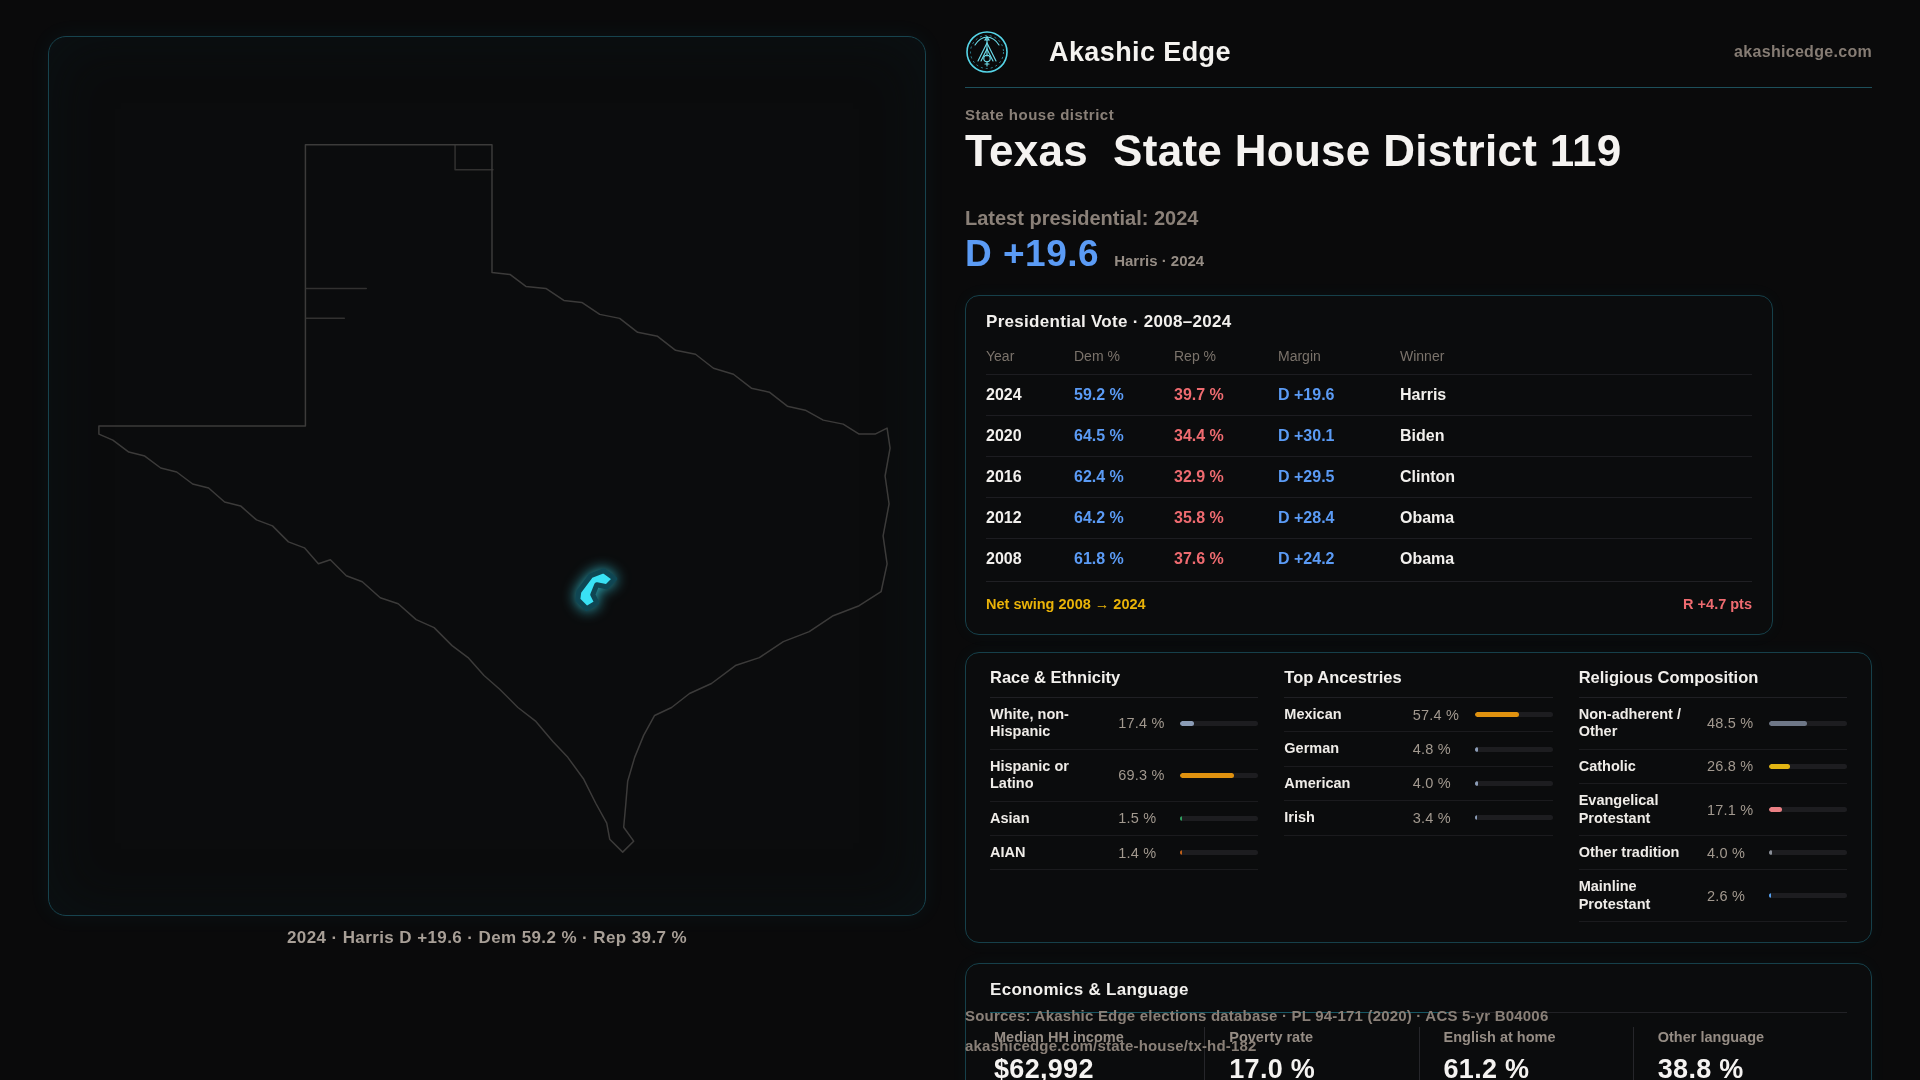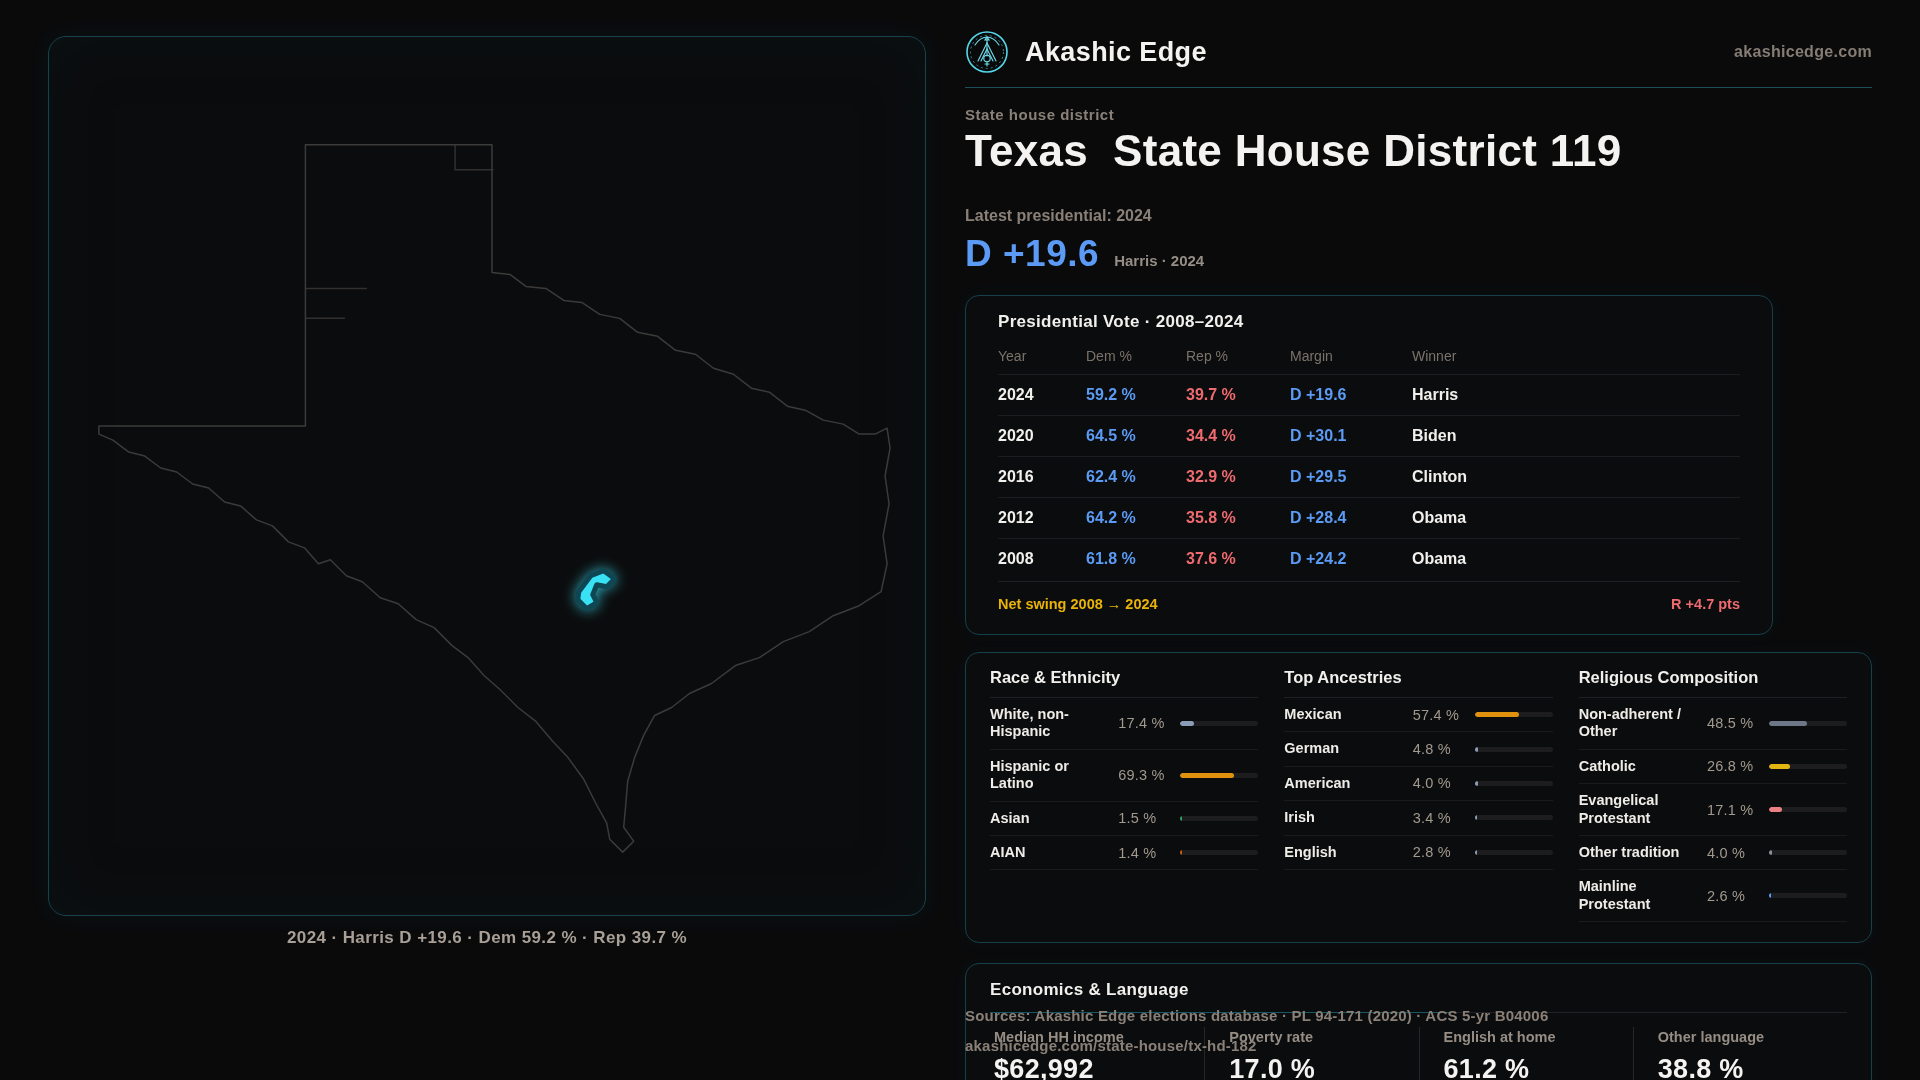--- a/index.html
+++ b/index.html
@@ -9,39 +9,39 @@
 
   
   .map-card { left:48px; top:36px; width:878px; height:880px; border-radius:18px;
     border:1px solid #17434e; background:#0b0c0d;
     box-shadow:0 0 22px rgba(45,195,225,.06), inset 0 0 60px rgba(10,25,28,.45); }
   .map-card svg { width:100%; height:100%; display:block; }
   .map-caption { left:48px; top:928px; width:878px; text-align:center;
     color:#a89f97; font-size:17px; font-weight:bold; letter-spacing:.4px; }
 
   
-  .brand-row { left:965px; top:28px; width:907px; height:48px; display:flex; align-items:center; }
+  .brand-row { left:965px; top:28px; width:907px; height:48px; display:flex; align-items:center;gap:24px; }
   .brand-logo { width:44px; height:44px; margin-right:16px; flex:0 0 auto; }
   .brand-name { font-size:27px; font-weight:bold; letter-spacing:.4px; color:#f5f3f0; flex:1; }
   .brand-domain { font-size:16px; font-weight:bold; color:#867c74; letter-spacing:.3px; cursor:pointer; }
   .header-divider { left:965px; top:87px; width:907px; height:1px; background:#1d4f5b; }
   .kicker { left:965px; top:106px; font-size:15px; font-weight:bold; color:#8a8078; letter-spacing:.5px; }
   .page-title { left:965px; top:126px; font-size:44px; font-weight:bold; color:#f5f3f1;
     letter-spacing:.3px; white-space:pre; }
-  .latest-label { left:965px; top:207px; font-size:16px; font-weight:bold; color:#8a8078; }
+  .latest-label { left:965px; top:207px; font-size:20px; font-weight:bold; color:#8a8078; }
   .margin-row { left:965px; top:233px; display:flex; align-items:baseline; gap:15px; }
   .margin-big { font-size:37px; font-weight:bold; color:#5b9bf5; letter-spacing:.5px; }
   .margin-ctx { font-size:15px; font-weight:bold; color:#968d85; }
 
   .card { border:1px solid #16404a; border-radius:14px; background:#0b0c0d;
     box-shadow:0 0 18px rgba(45,195,225,.04); }
   .card-title { font-size:17px; font-weight:bold; color:#f2f0ed; letter-spacing:.3px; }
 
   
-  .table-card { left:965px; top:295px; width:808px; height:340px; padding:16px 32px; overflow:hidden; }
+  .table-card { left:965px; top:295px; width:808px; height:340px; padding:16px 20px; overflow:hidden; }
   .vt-head, .vt-row { display:grid; grid-template-columns:88px 100px 104px 122px 1fr; align-items:center; }
   .vt-head { height:36px; margin-top:6px; color:#7b736b; font-size:14px; }
   .vt-row { height:41px; border-top:1px solid #1d1d21; font-size:16px; font-weight:bold; }
   .vt-year { color:#f2f0ed; }
   .vt-dem { color:#5b9bf5; }
   .vt-rep { color:#ef6b70; }
   .vt-margin { color:#5b9bf5; }
   .vt-winner { color:#f2f0ed; }
   .vt-footer { display:flex; justify-content:space-between; align-items:center;
     border-top:1px solid #202024; margin-top:2px; padding-top:14px; font-size:14.5px; }
@@ -234,27 +234,20 @@
             <span class="mini-fill" style="width: 4%; background: rgb(139, 156, 182);"></span>
           </div>
         </div>
         <div class="mini-row">
           <div class="mini-label">Irish</div>
           <div class="mini-value">3.4 %</div>
           <div class="mini-bar">
             <span class="mini-fill" style="width: 3.4%; background: rgb(139, 156, 182);"></span>
           </div>
         </div>
-        <div class="mini-row">
-          <div class="mini-label">English</div>
-          <div class="mini-value">2.8 %</div>
-          <div class="mini-bar">
-            <span class="mini-fill" style="width: 2.8%; background: rgb(139, 156, 182);"></span>
-          </div>
-        </div>
       </div>
   </div>
   <div>
     <div class="demo-col-title">Religious Composition</div>
     <div id="col-religion">
         <div class="mini-row">
           <div class="mini-label">Non-adherent / Other</div>
           <div class="mini-value">48.5 %</div>
           <div class="mini-bar">
             <span class="mini-fill" style="width: 48.5%; background: rgb(110, 119, 135);"></span>

